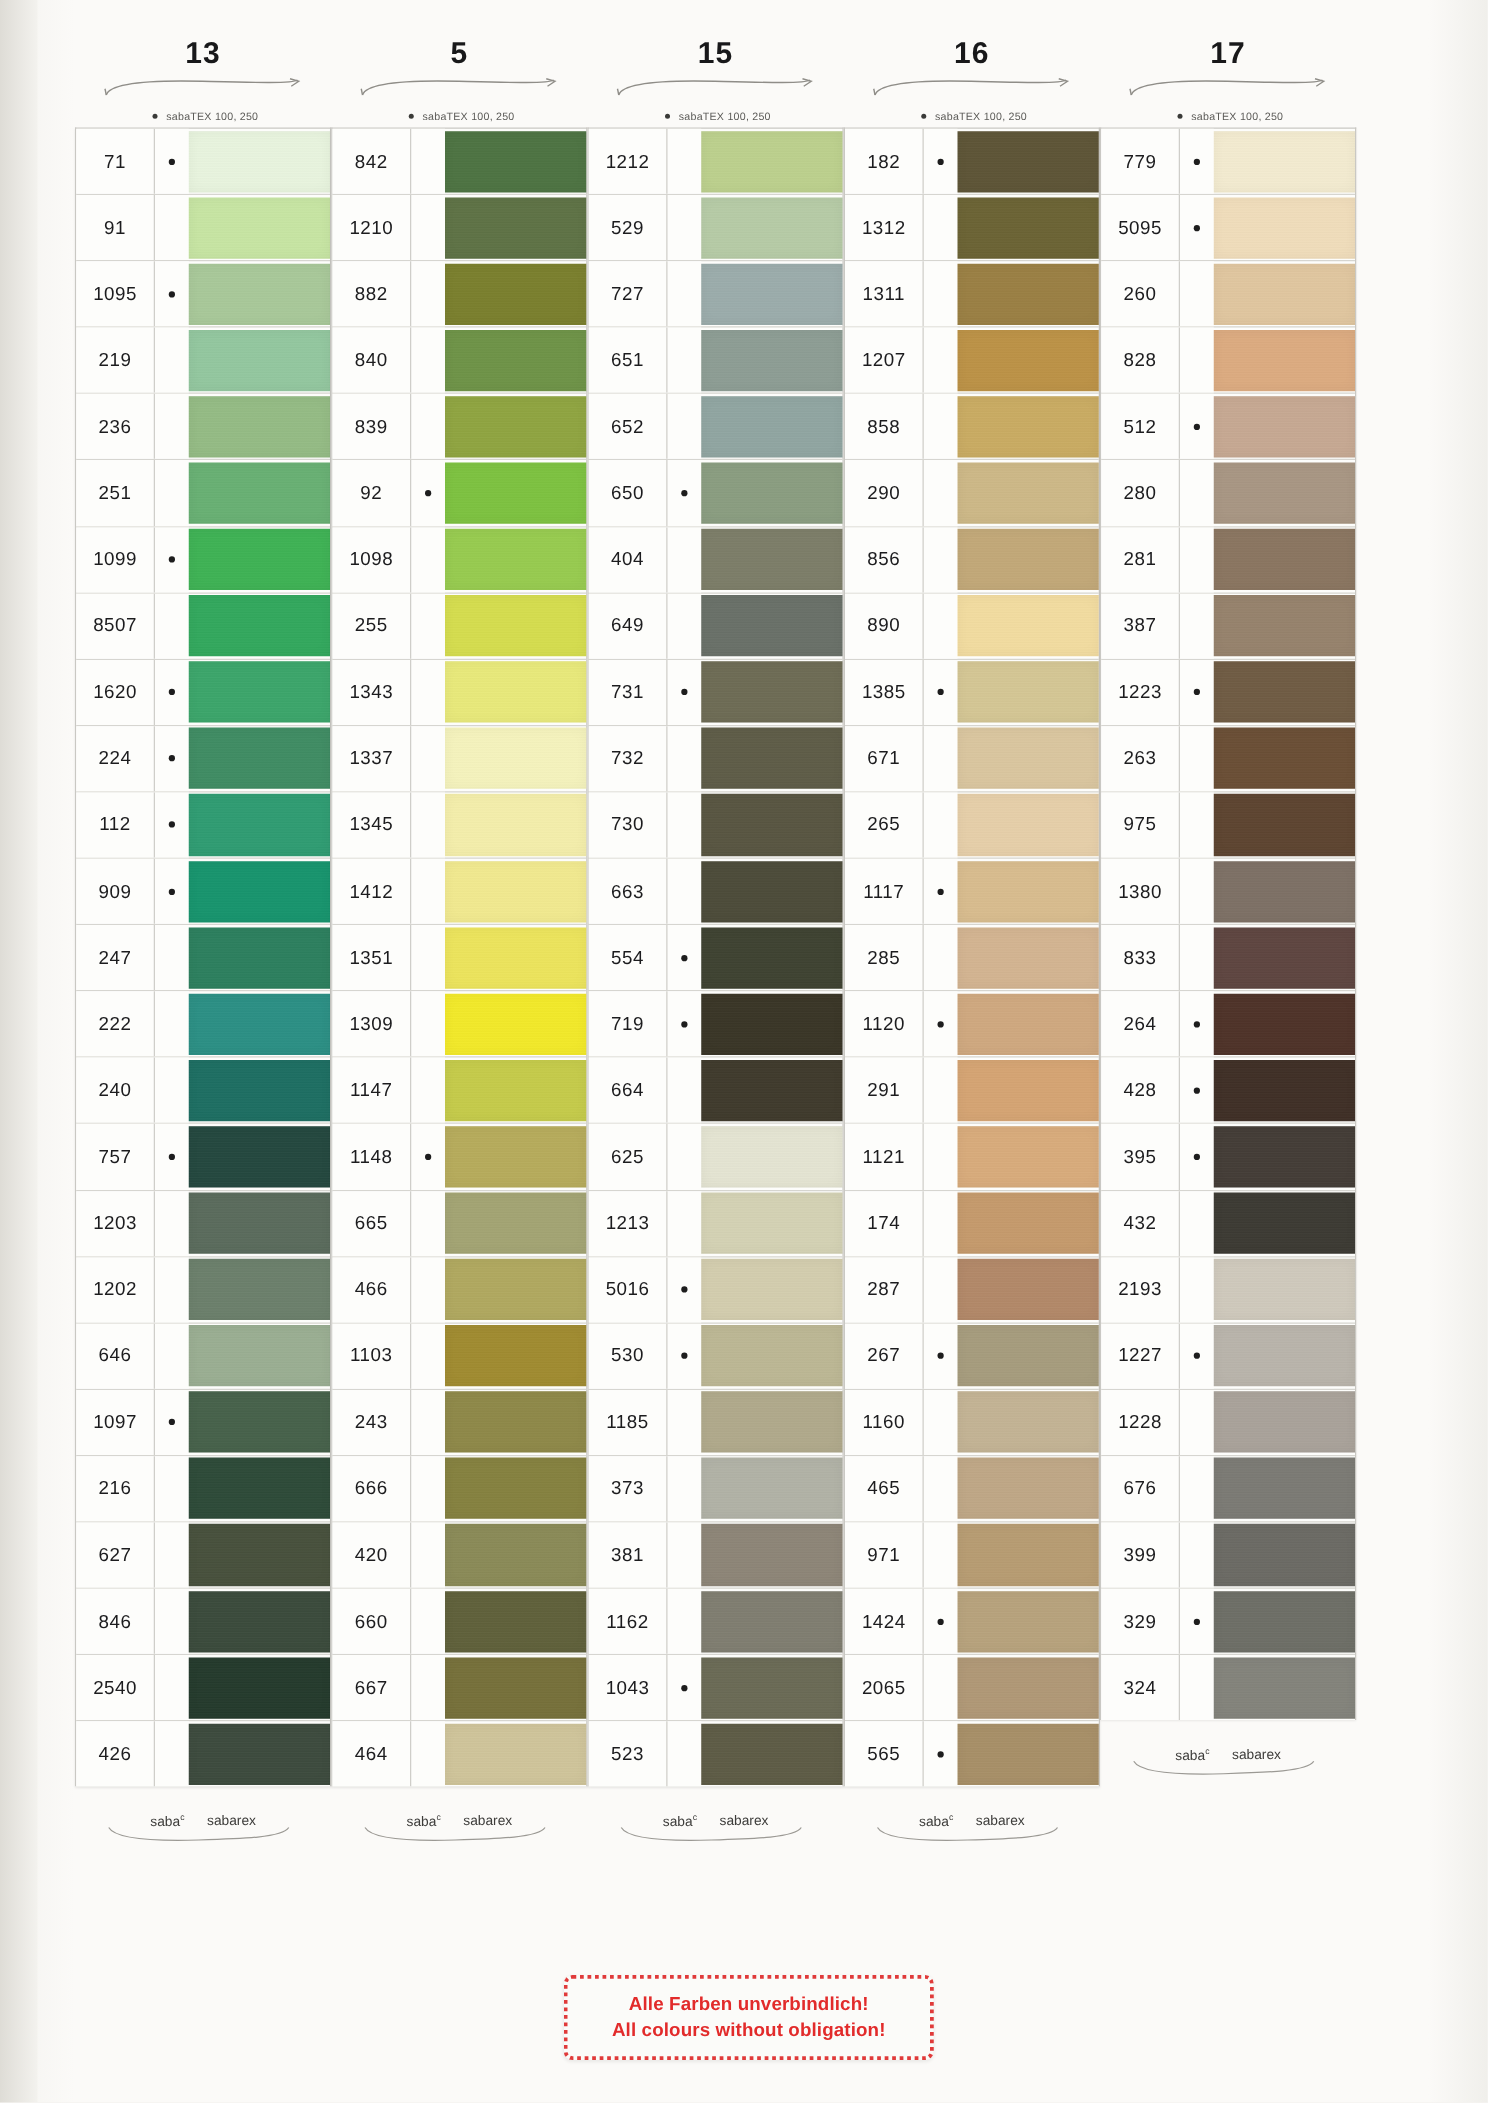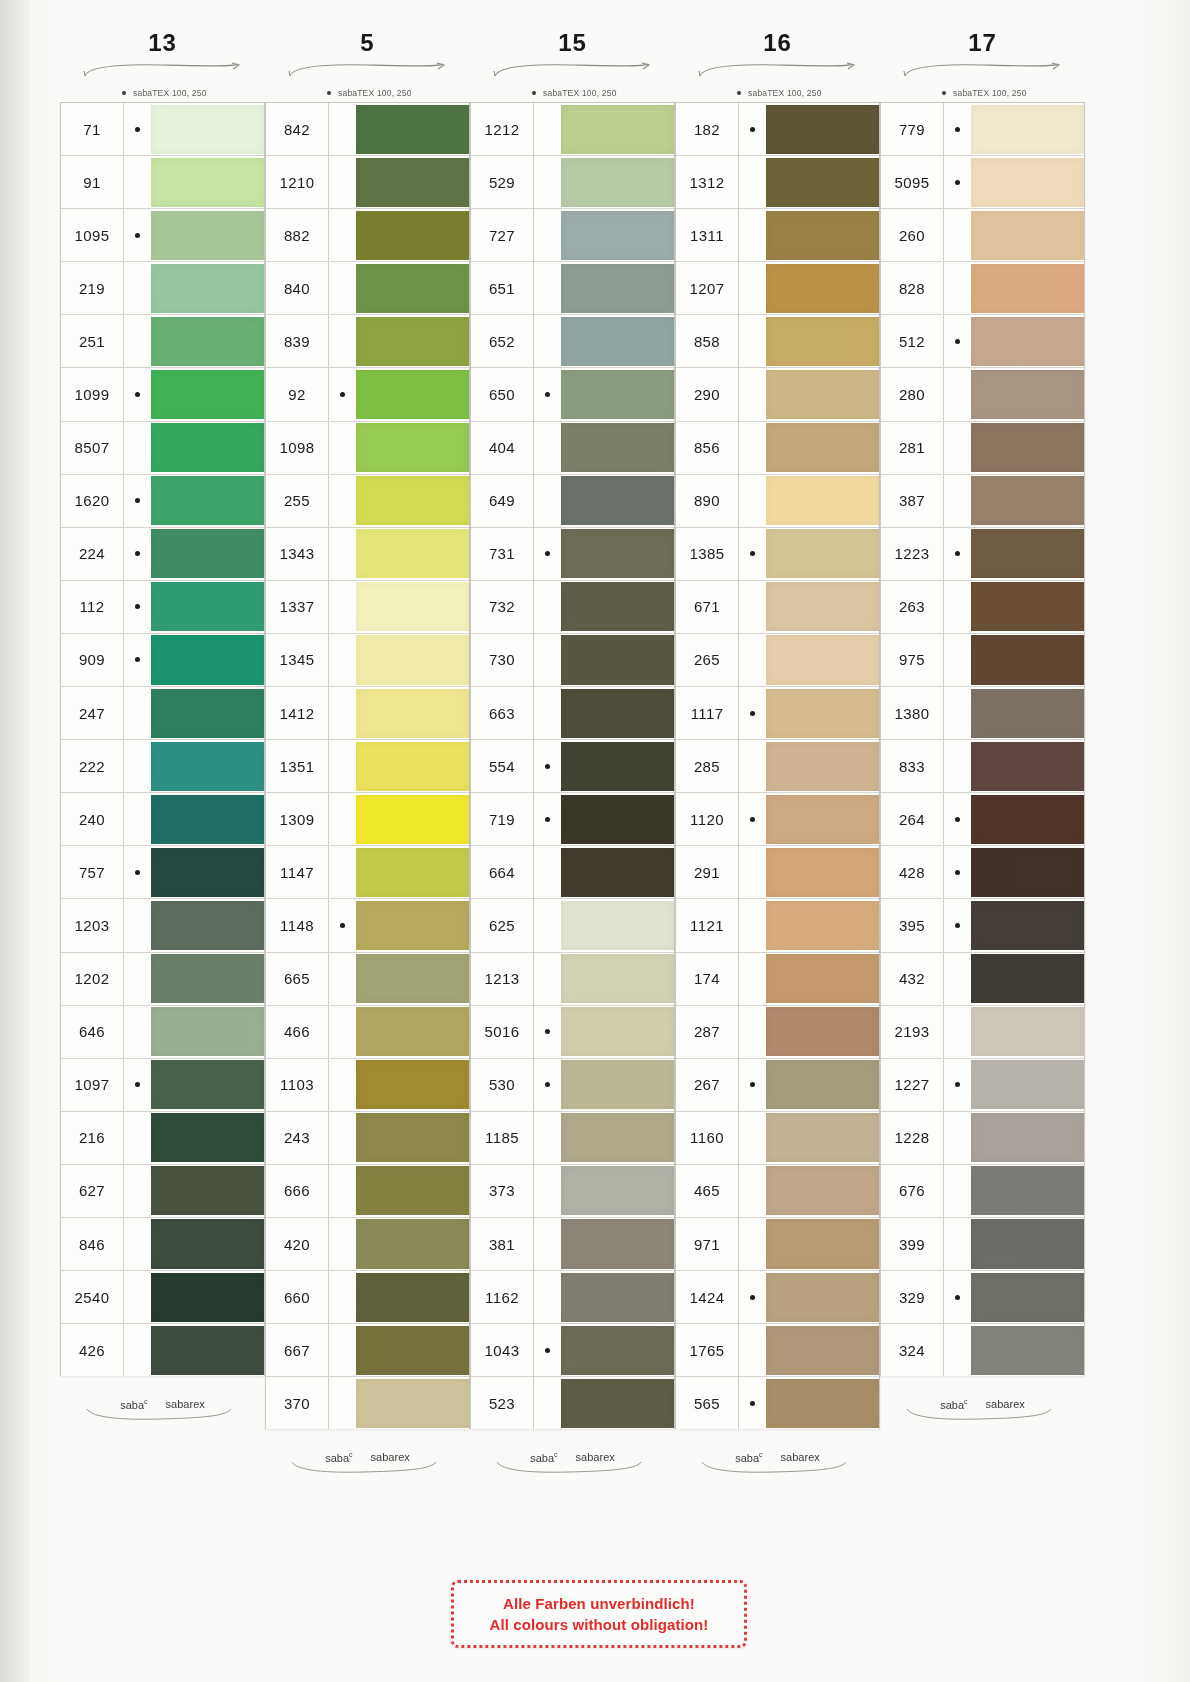--- a/index.html
+++ b/index.html
@@ -183,20 +183,25 @@
               <i></i>
             </div>
             <div class="swatch" style="background: rgb(168, 200, 153);"></div>
           </div>
           <div class="row">
             <div class="code">219</div>
             <div class="dotcell empty"></div>
             <div class="swatch" style="background: rgb(147, 199, 159);"></div>
           </div>
           <div class="row">
+            <div class="code">236</div>
+            <div class="dotcell empty"></div>
+            <div class="swatch" style="background: rgb(148, 187, 132);"></div>
+          </div>
+          <div class="row">
             <div class="code">251</div>
             <div class="dotcell empty"></div>
             <div class="swatch" style="background: rgb(104, 176, 115);"></div>
           </div>
           <div class="row">
             <div class="code">1099</div>
             <div class="dotcell">
               <i></i>
             </div>
             <div class="swatch" style="background: rgb(62, 178, 84);"></div>
@@ -446,21 +451,21 @@
             <div class="code">660</div>
             <div class="dotcell empty"></div>
             <div class="swatch" style="background: rgb(95, 96, 58);"></div>
           </div>
           <div class="row">
             <div class="code">667</div>
             <div class="dotcell empty"></div>
             <div class="swatch" style="background: rgb(118, 112, 58);"></div>
           </div>
           <div class="row">
-            <div class="code">370</div>
+            <div class="code">464</div>
             <div class="dotcell empty"></div>
             <div class="swatch" style="background: rgb(207, 196, 154);"></div>
           </div>
         </div>
         <div class="footer">
           <span><span>saba</span><span class="sup">c</span></span>
           <span>sabarex</span>
         </div>
         <div class="footbrace">
           <svg width="150" height="14" viewBox="0 0 150 14" fill="none">
@@ -767,21 +772,21 @@
             <div class="swatch" style="background: rgb(183, 156, 114);"></div>
           </div>
           <div class="row">
             <div class="code">1424</div>
             <div class="dotcell">
               <i></i>
             </div>
             <div class="swatch" style="background: rgb(183, 162, 124);"></div>
           </div>
           <div class="row">
-            <div class="code">1765</div>
+            <div class="code">2065</div>
             <div class="dotcell empty"></div>
             <div class="swatch" style="background: rgb(176, 152, 118);"></div>
           </div>
           <div class="row">
             <div class="code">565</div>
             <div class="dotcell">
               <i></i>
             </div>
             <div class="swatch" style="background: rgb(167, 143, 103);"></div>
           </div>

